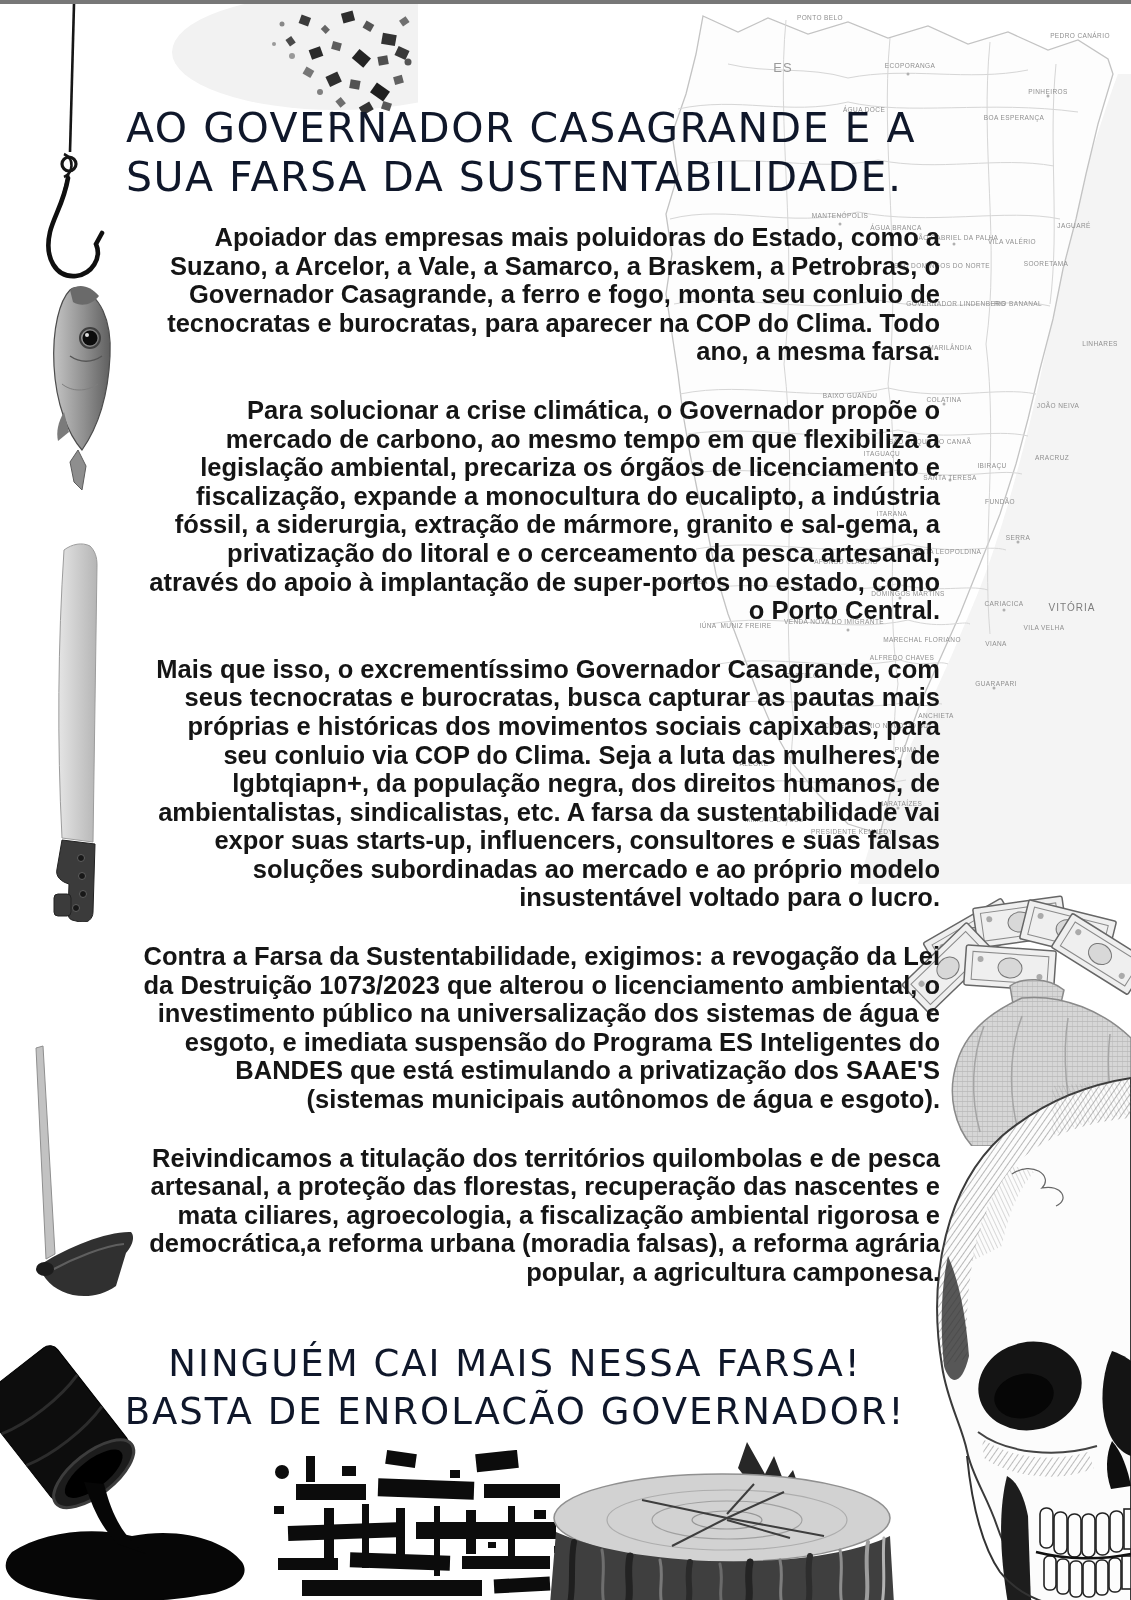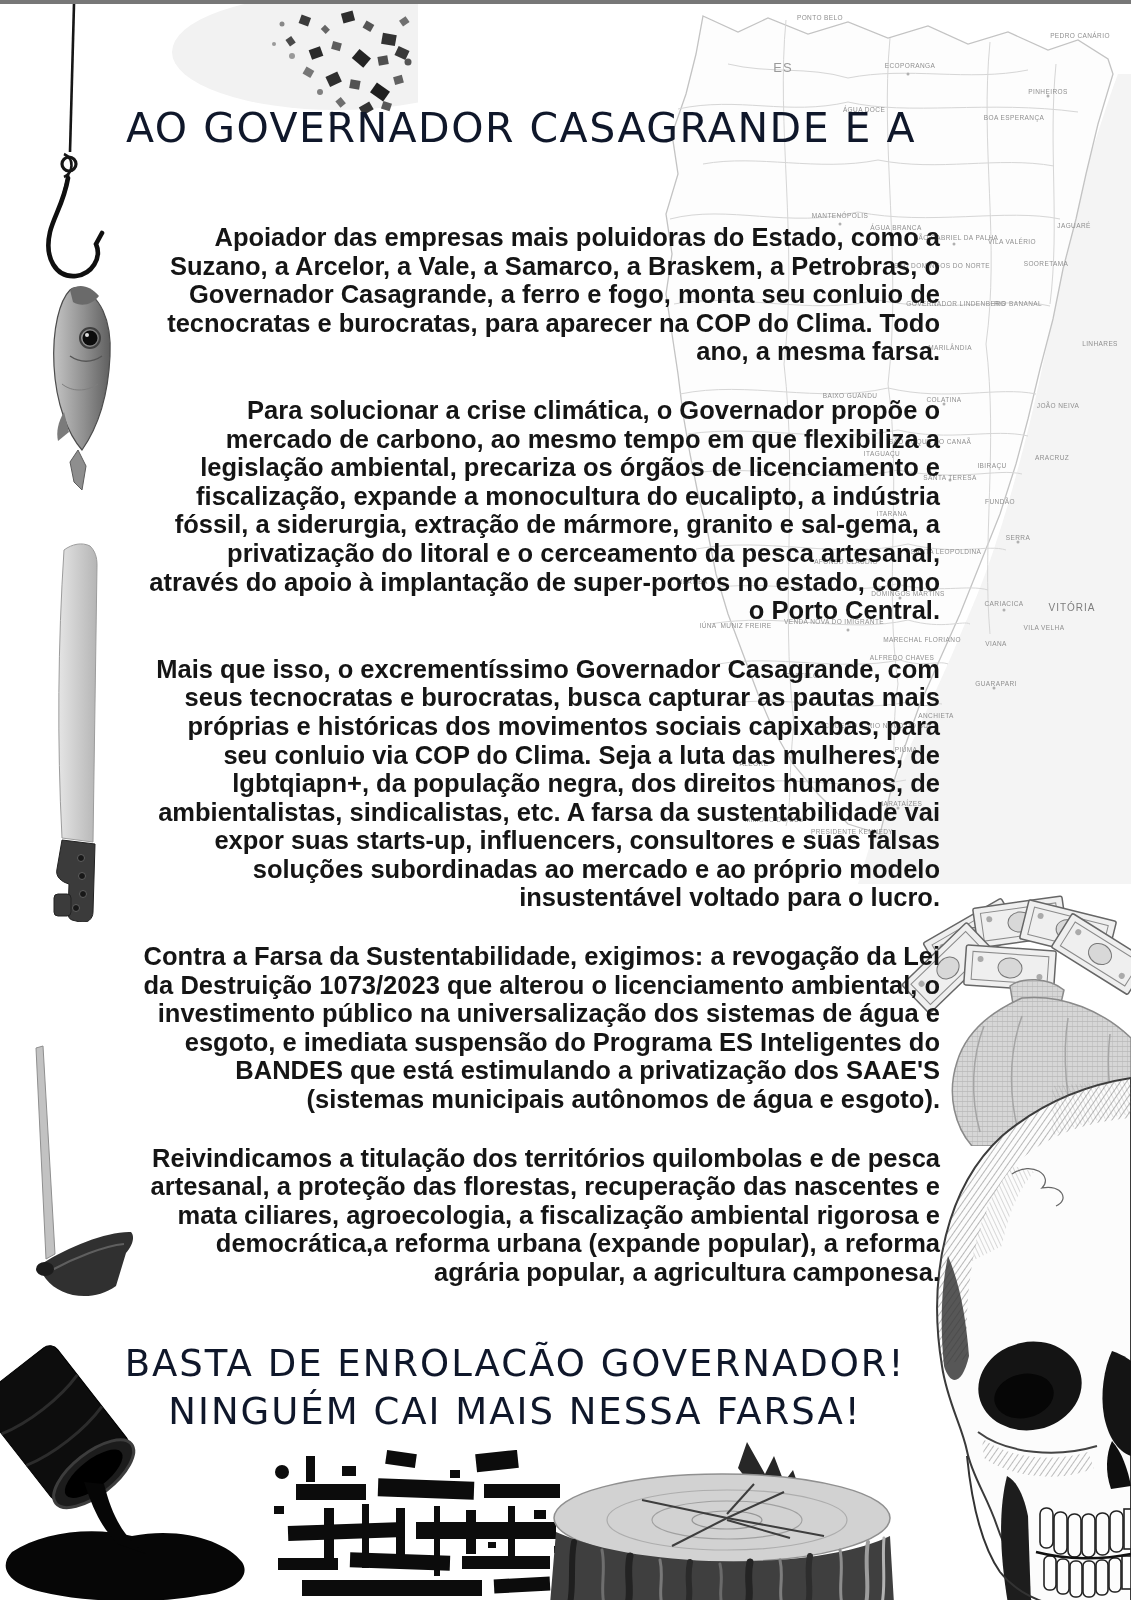--- a/index.html
+++ b/index.html
@@ -341,28 +341,29 @@
         <rect x="197" y="502" width="12" height="34" rx="5"></rect>
       <rect x="210" y="500" width="9" height="33"></rect>
     </g>
     <path d="M124,496 C155,504 190,504 219,498" stroke="#111" stroke-width="2.5" fill="none"></path>
     <path d="M55,400 C60,450 70,490 88,516 C100,531 115,541 135,547" stroke="#333" stroke-width="2" fill="none"></path>
     <path d="M100,118 C120,104 142,120 130,132 C150,128 158,144 144,150" stroke="#666" stroke-width="1.2" fill="none"></path>
   </svg>
 
   <h1 id="title" class="stencil" style="margin:0">
     <div>AO GOVERNADOR CASAGRANDE E A</div>
+    <div>SUA FARSA DA SUSTENTABILIDADE.</div>
   </h1>
 
   <div id="body-copy">
     <p>Apoiador das empresas mais poluidoras do Estado, como a Suzano, a Arcelor, a Vale, a Samarco, a Braskem, a Petrobras, o Governador Casagrande, a ferro e fogo, monta seu conluio de tecnocratas e burocratas, para aparecer na COP do Clima. Todo ano, a mesma farsa.</p>
     <p>Para solucionar a crise climática, o Governador propõe o mercado de carbono, ao mesmo tempo em que flexibiliza a legislação ambiental, precariza os órgãos de licenciamento e fiscalização, expande a monocultura do eucalipto, a indústria fóssil, a siderurgia, extração de mármore, granito e sal-gema, a privatização do litoral e o cerceamento da pesca artesanal, através do apoio à implantação de super-portos no estado, como o Porto Central.</p>
     <p>Mais que isso, o excrementíssimo Governador Casagrande, com seus tecnocratas e burocratas, busca capturar as pautas mais próprias e históricas dos movimentos sociais capixabas, para seu conluio via COP do Clima. Seja a luta das mulheres, de lgbtqiapn+, da população negra, dos direitos humanos, de ambientalistas, sindicalistas, etc.  A farsa da sustentabilidade vai expor suas starts-up, influencers, consultores e suas falsas soluções subordinadas ao mercado e ao próprio modelo insustentável voltado para o lucro.</p>
     <p>Contra a Farsa da Sustentabilidade, exigimos:  a revogação da Lei da Destruição 1073/2023 que alterou o licenciamento ambiental, o investimento público na universalização dos sistemas de água e esgoto, e imediata suspensão do Programa ES Inteligentes do BANDES que está estimulando a privatização dos SAAE'S (sistemas municipais autônomos de água e esgoto).</p>
-    <p>Reivindicamos a titulação dos territórios quilombolas e de pesca artesanal, a proteção das florestas, recuperação das nascentes e mata ciliares,  agroecologia, a fiscalização ambiental rigorosa e democrática,a reforma urbana (expande popular), a reforma agrária popular, a agricultura camponesa.</p>
+    <p>Reivindicamos a titulação dos territórios quilombolas e de pesca artesanal, a proteção das florestas, recuperação das nascentes e mata ciliares,  agroecologia, a fiscalização ambiental rigorosa e democrática,a reforma urbana (moradia falsas), a reforma agrária popular, a agricultura camponesa.</p>
   </div>
 
   <div id="closing" class="stencil">
+    <div>NINGUÉM CAI MAIS NESSA FARSA!</div>
     <div>BASTA DE ENROLACÃO GOVERNADOR!</div>
-    <div>NINGUÉM CAI MAIS NESSA FARSA!</div>
   </div>
 
 </div>
 
 </body></html>

